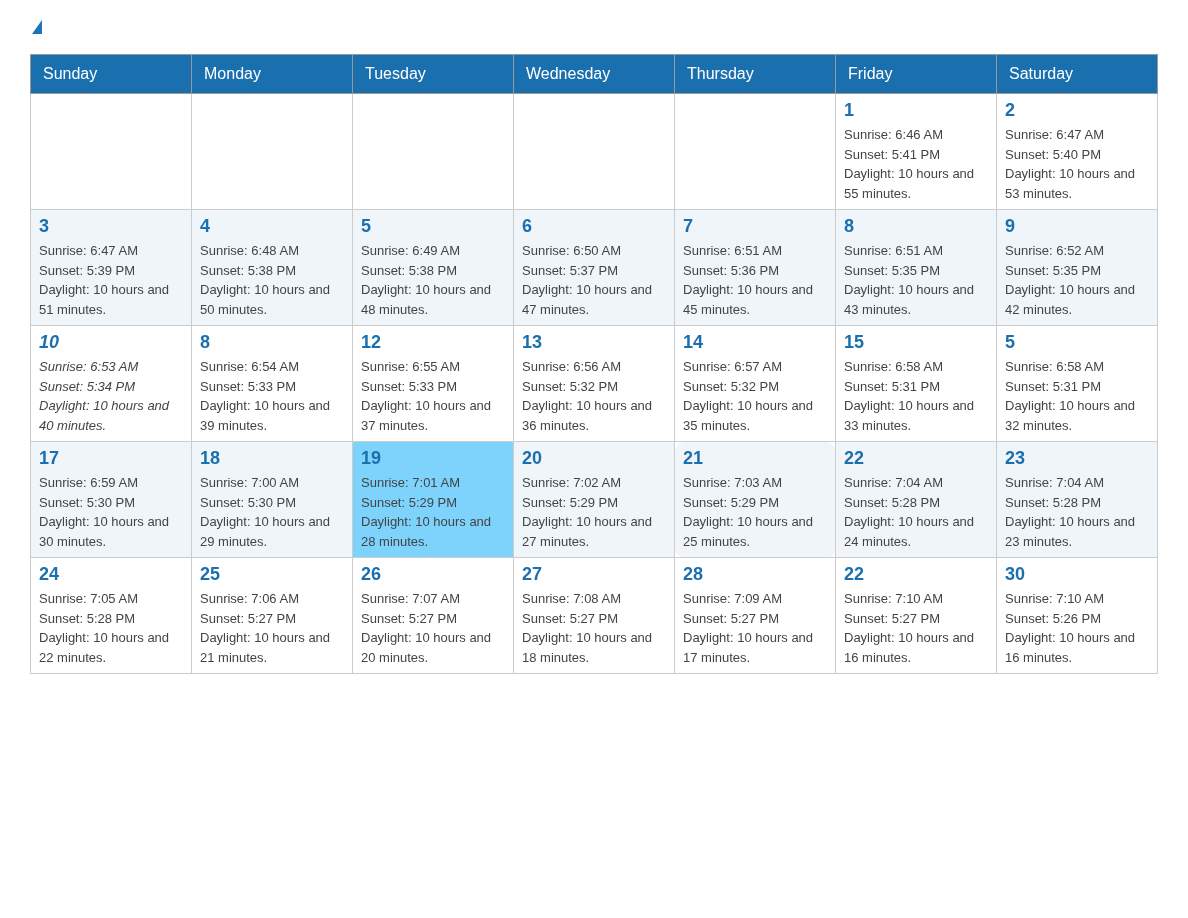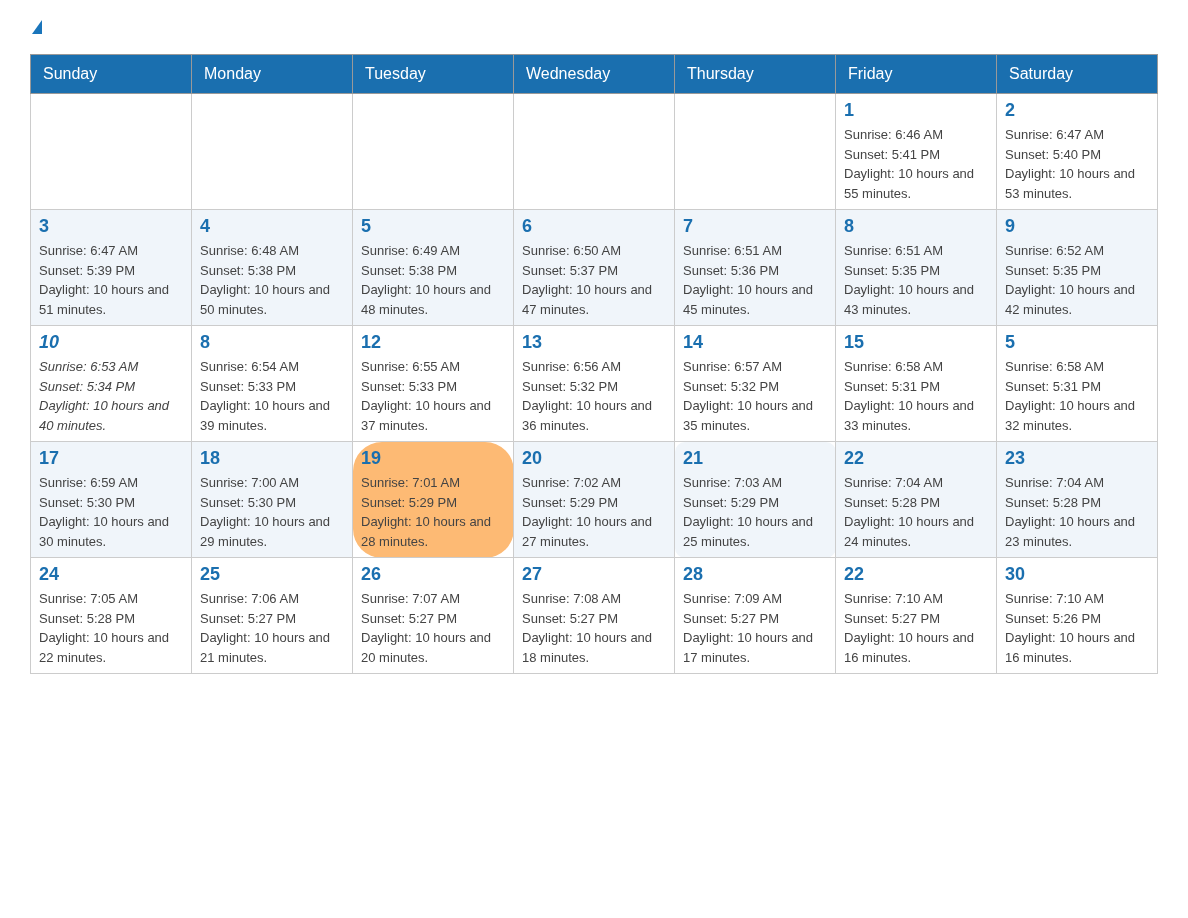--- a/index.html
+++ b/index.html
@@ -208,21 +208,21 @@
       </tr>
       <tr>
         <td style="background-color: rgb(240, 245, 250);">
           <span class="day-number">17</span>
           <div class="day-info">Sunrise: 6:59 AM<br>Sunset: 5:30 PM<br>Daylight: 10 hours and 30 minutes.</div>
         </td>
         <td style="background-color: rgb(240, 245, 250);">
           <span class="day-number">18</span>
           <div class="day-info">Sunrise: 7:00 AM<br>Sunset: 5:30 PM<br>Daylight: 10 hours and 29 minutes.</div>
         </td>
-        <td style="background-color: #fdba74; border-radius: 29px;">
+        <td style="background-color: #7dd3fc;">
           <span class="day-number">19</span>
           <div class="day-info">Sunrise: 7:01 AM<br>Sunset: 5:29 PM<br>Daylight: 10 hours and 28 minutes.</div>
         </td>
         <td style="background-color: rgb(240, 245, 250);">
           <span class="day-number">20</span>
           <div class="day-info">Sunrise: 7:02 AM<br>Sunset: 5:29 PM<br>Daylight: 10 hours and 27 minutes.</div>
         </td>
         <td style="background-color: rgb(240, 245, 250); border-radius: 10px;">
           <span class="day-number">21</span>
           <div class="day-info">Sunrise: 7:03 AM<br>Sunset: 5:29 PM<br>Daylight: 10 hours and 25 minutes.</div>

